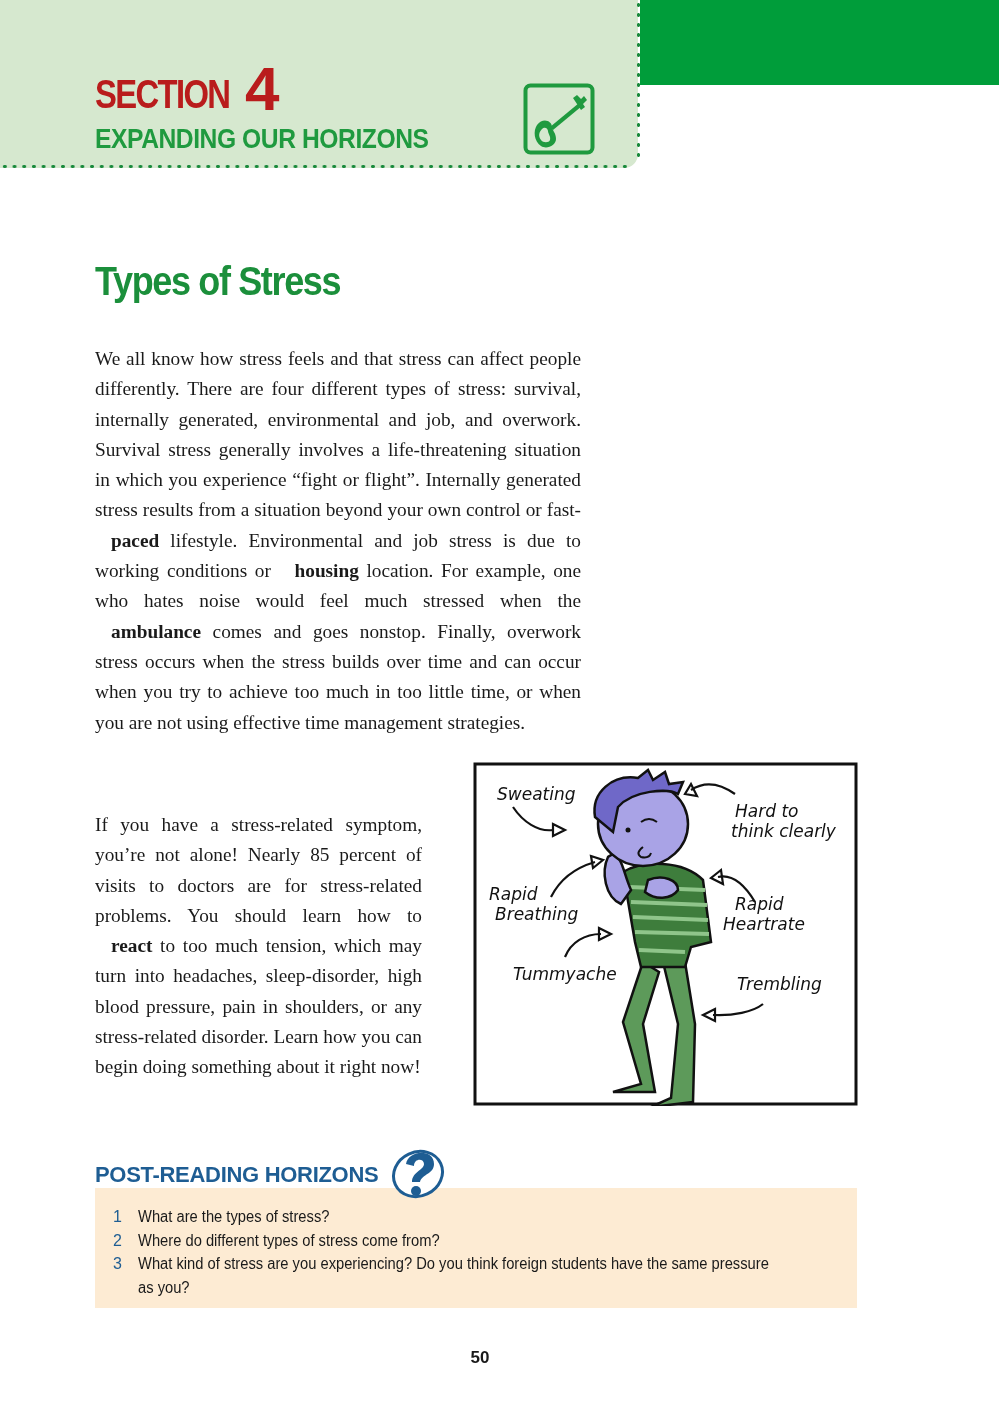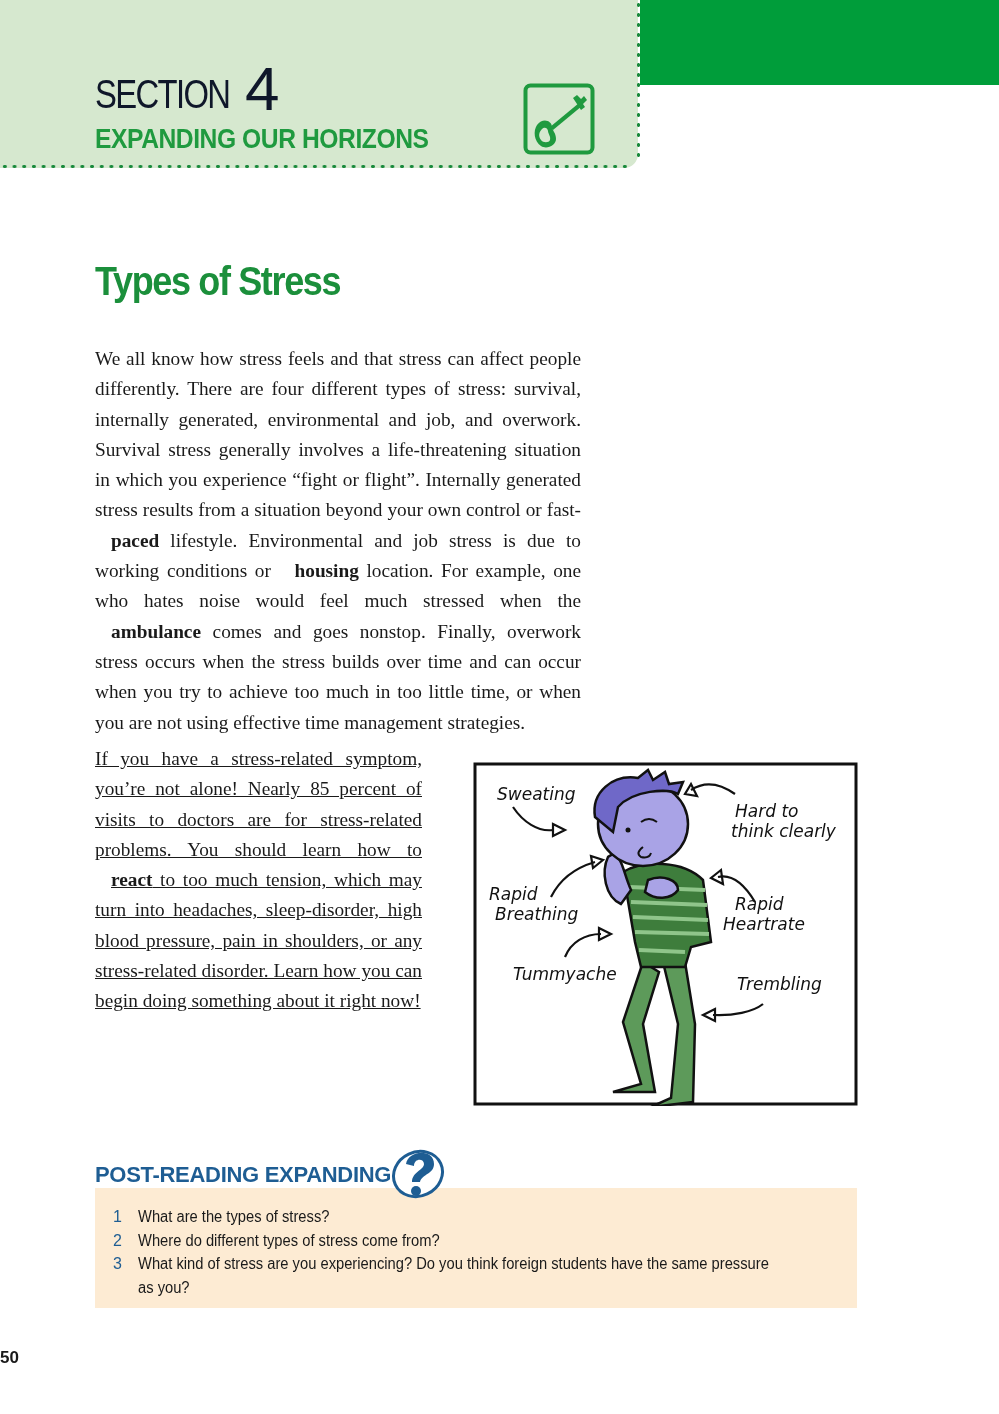--- a/index.html
+++ b/index.html
@@ -5,43 +5,43 @@
   html, body { margin: 0; padding: 0; background: #ffffff; }
   body { width: 999px; height: 1414px; position: relative; overflow: hidden; font-family: "Liberation Serif", serif; }
 
   .header-panel { position: absolute; left: 0; top: 0; width: 638px; height: 168px; background: #d6e8cf; border-bottom-right-radius: 14px; }
   .header-dots-bottom { position: absolute; left: 0; top: 164px; width: 628px; height: 5px;
     background-image: radial-gradient(circle, #1a8a3c 1.6px, transparent 2px); background-size: 9.7px 5px; background-repeat: repeat-x; }
   .header-dots-right { position: absolute; left: 636px; top: 0; width: 5px; height: 158px;
     background-image: radial-gradient(circle, #1a8a3c 1.6px, transparent 2px); background-size: 5px 10px; background-repeat: repeat-y; }
   .header-green-bar { position: absolute; left: 640px; top: 0; width: 359px; height: 85px; background: #009d3a; }
 
-  .section-label { position: absolute; left: 95px; top: 72px; color: #0f172a; font-family: "Liberation Sans", sans-serif; font-weight: normal; }
+  .section-label { position: absolute; left: 95px; top: 72px; color: #b91c1c; font-family: "Liberation Sans", sans-serif; font-weight: bold; }
   .section-word { font-size: 40px; letter-spacing: -2px; transform: scaleX(0.82); transform-origin: left; display: inline-block; vertical-align: bottom; }
   .section-num { position: absolute; left: 150px; top: -14px; font-size: 62px; line-height: 1; }
   .section-subtitle { position: absolute; left: 95px; top: 123px; color: #1f9a3f; font-family: "Liberation Sans", sans-serif; font-weight: bold; font-size: 28px; letter-spacing: -0.5px; white-space: nowrap; transform: scaleX(0.88); transform-origin: left; }
   .key-box { position: absolute; left: 523px; top: 83px; width: 72px; height: 72px; }
 
   .page-title { position: absolute; left: 95px; top: 259px; color: #1b8f3b; font-family: "Liberation Sans", sans-serif; font-weight: bold; font-size: 40px; letter-spacing: -1.5px; transform: scaleX(0.9); transform-origin: left; white-space: nowrap; }
 
   .para { position: absolute; color: #1a1a1a; font-size: 19.3px; line-height: 30.3px; text-align: justify; }
   .para b { font-weight: bold; margin-left: 16px; }
   .para-1 { left: 95px; top: 344px; width: 486px; }
-  .para-2 { left: 95px; top: 744px; width: 327px; text-decoration: underline; }
+  .para-2 { left: 95px; top: 810px; width: 327px; }
 
   .illustration { position: absolute; left: 473px; top: 762px; width: 385px; height: 344px; }
 
   .prq-title { position: absolute; left: 95px; top: 1162px; color: #1e5d93; font-family: "Liberation Sans", sans-serif; font-weight: bold; font-size: 22px; letter-spacing: -0.3px; white-space: nowrap; }
   .prq-icon { position: absolute; left: 388px; top: 1142px; width: 60px; height: 60px; }
   .prq-box { position: absolute; left: 95px; top: 1188px; width: 762px; height: 120px; background: #fdebd3; }
   .prq-list { position: absolute; left: 113px; top: 1205px; width: 730px; margin: 0; padding: 0; list-style: none; font-family: "Liberation Sans", sans-serif; font-size: 16px; color: #1a1a1a; }
   .prq-list li { display: flex; line-height: 23.5px; }
   .prq-num { width: 25px; flex: none; color: #1e5d93; }
   .prq-text { flex: 1; transform: scaleX(0.92); transform-origin: left; }
-  .page-number { position: absolute; left: 0; width: 960px; top: 1348px; text-align: left; font-family: "Liberation Sans", sans-serif; font-weight: bold; font-size: 17px; color: #1a1a1a; }
+  .page-number { position: absolute; left: 0; width: 960px; top: 1348px; text-align: center; font-family: "Liberation Sans", sans-serif; font-weight: bold; font-size: 17px; color: #1a1a1a; }
 </style>
 </head>
 <body>
 
 <div class="header-panel"></div>
 <div class="header-dots-bottom"></div>
 <div class="header-dots-right"></div>
 <div class="header-green-bar"></div>
 
 <div class="section-label">
@@ -110,21 +110,21 @@
     <text x="16" y="138">Rapid</text>
     <text x="22" y="158">Breathing</text>
     <text x="262" y="148">Rapid</text>
     <text x="250" y="168">Heartrate</text>
     <text x="40" y="218">Tummyache</text>
     <text x="264" y="228">Trembling</text>
   </g>
 </svg>
 
 <div class="prq-box"></div>
-<div class="prq-title">POST-READING EXPANDING</div>
+<div class="prq-title">POST-READING HORIZONS</div>
 <svg class="prq-icon" viewBox="0 0 60 60">
   <ellipse cx="30" cy="32" rx="25" ry="22" fill="#ffffff" stroke="#1e5d93" stroke-width="3" transform="rotate(-25 30 32)"></ellipse>
   <path d="M18 22 C20 8 46 6 46 22 C46 32 34 32 32 40 L24 40 C24 30 36 28 36 22 C36 16 26 16 26 24 Z" fill="#1e5d93"></path>
   <circle cx="28" cy="49" r="5" fill="#1e5d93"></circle>
 </svg>
 <ul class="prq-list">
   <li>
     <span class="prq-num">1</span>
     <span class="prq-text">What are the types of stress?</span>
   </li>

